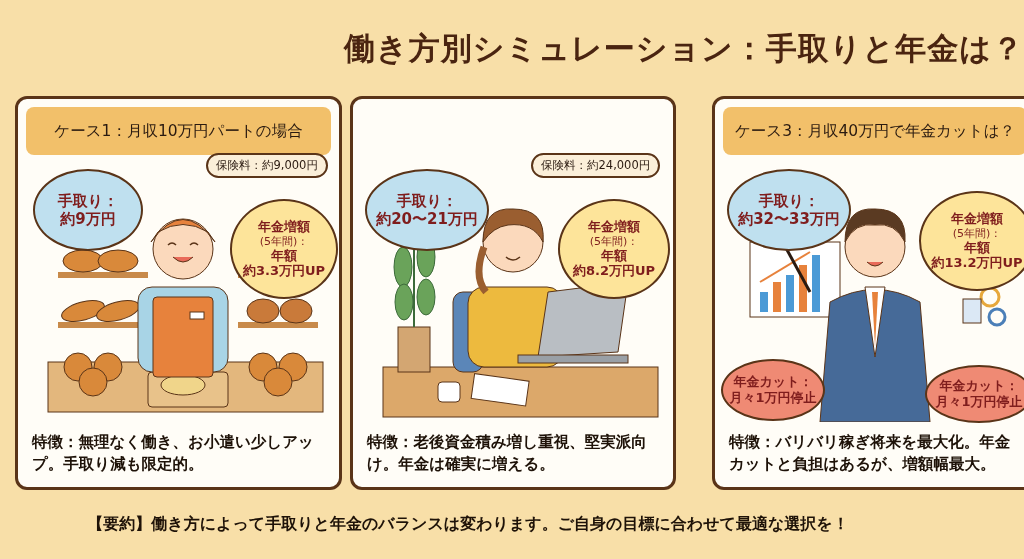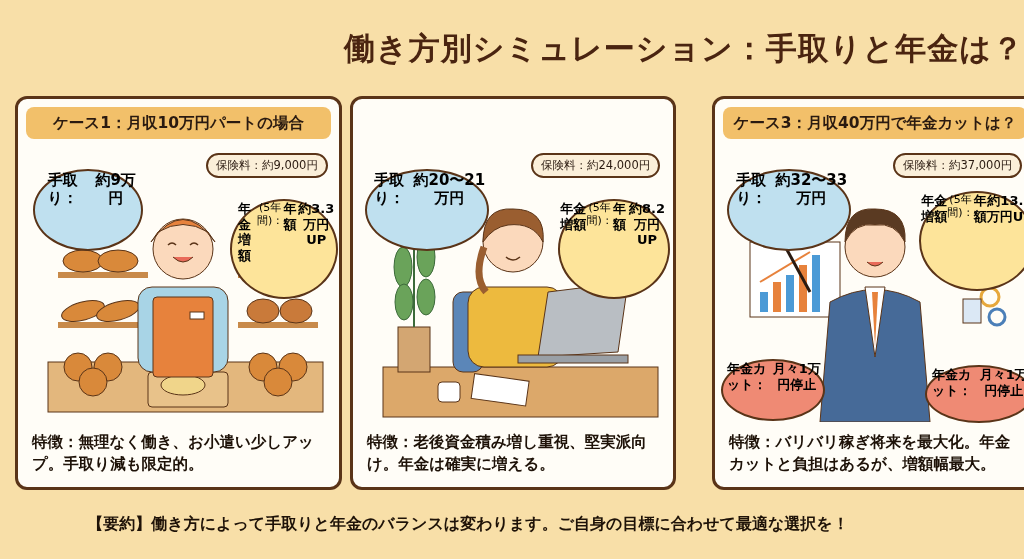--- a/index.html
+++ b/index.html
@@ -17,31 +17,31 @@
   }
   .card {
     position: absolute; top: 96px; height: 394px;
     background: #fffdf7; border: 3px solid #5a3418; border-radius: 12px;
     overflow: hidden;
   }
   .card.c1 { left: 15px; width: 327px; }
   .card.c2 { left: 350px; width: 326px; }
   .card.c3 { left: 712px; width: 326px; }
   .card-head {
-    position: absolute; left: 8px; top: 8px; right: 8px; height: 32px;
+    position: absolute; left: 8px; top: 8px; right: 8px; height: 48px;
     background: #f2c06a; border-radius: 8px;
-    font-size: 15.5px; font-weight: bold; color: #2a1a10;
+    font-size: 15.5px; font-weight: normal; color: #2a1a10;
     display: flex; align-items: center; justify-content: center;
     white-space: nowrap;
   }
   .scene { position: absolute; left: 0; top: 48px; width: 100%; height: 280px; }
   .bubble {
     position: absolute; border: 2px solid #5a3418; border-radius: 50%;
-    display: flex; flex-direction: row; justify-content: center;
-    text-align: center; font-weight: bold; line-height: 1.2; color: #000000;
+    display: flex; flex-direction: column; justify-content: center;
+    text-align: center; font-weight: bold; line-height: 1.2; color: #7f1d1d;
   }
   .bubble.blue { background: #bfe0ef; font-size: 15px; }
   .bubble.yellow { background: #fde49a; font-size: 13px; }
   .bubble.red { background: #ef8a74; font-size: 13px; }
   .bubble .small { font-size: 11px; font-weight: normal; }
   .pill {
     position: absolute; background: #fbefd9; border: 2px solid #5a3418;
     border-radius: 16px; padding: 3px 8px; font-size: 11.5px; font-weight: normal;
     white-space: nowrap; color: #2a1a10;
   }
@@ -171,21 +171,20 @@
       <path d="M130 100 L140 170 L150 100 Z" fill="#fff" stroke="#5a3418"></path>
       <path d="M137 105 L140 160 L143 105 Z" fill="#e7823c"></path>
       <circle cx="140" cy="60" r="30" fill="#fbd9bc" stroke="#5a3418"></circle>
       <path d="M110 55 Q110 20 140 22 Q172 22 170 55 Q160 35 140 38 Q120 35 110 55 Z" fill="#5a3a22" stroke="#5a3418"></path>
       <path d="M132 75 q8 8 16 0" fill="#e96b5a" stroke="#5a3418"></path>
 
       <circle cx="255" cy="110" r="9" fill="none" stroke="#e7a83c" stroke-width="3"></circle>
       <circle cx="262" cy="130" r="8" fill="none" stroke="#4b7fb8" stroke-width="3"></circle>
       <rect x="228" y="112" width="18" height="24" fill="#dbe8f5" stroke="#5a3418"></rect>
     </svg>
-    <div class="pill" style="left:178px;top:6px;">保険料：約37,000円</div>
     <div class="bubble blue" style="left:12px;top:22px;width:124px;height:82px;">
       <span>手取り：</span>
       <span>約32〜33万円</span>
     </div>
     <div class="bubble yellow" style="left:204px;top:44px;width:116px;height:100px;">
       <span>年金増額</span>
       <span class="small">(5年間)：</span>
       <span>年額</span>
       <span>約13.2万円UP</span>
     </div>

